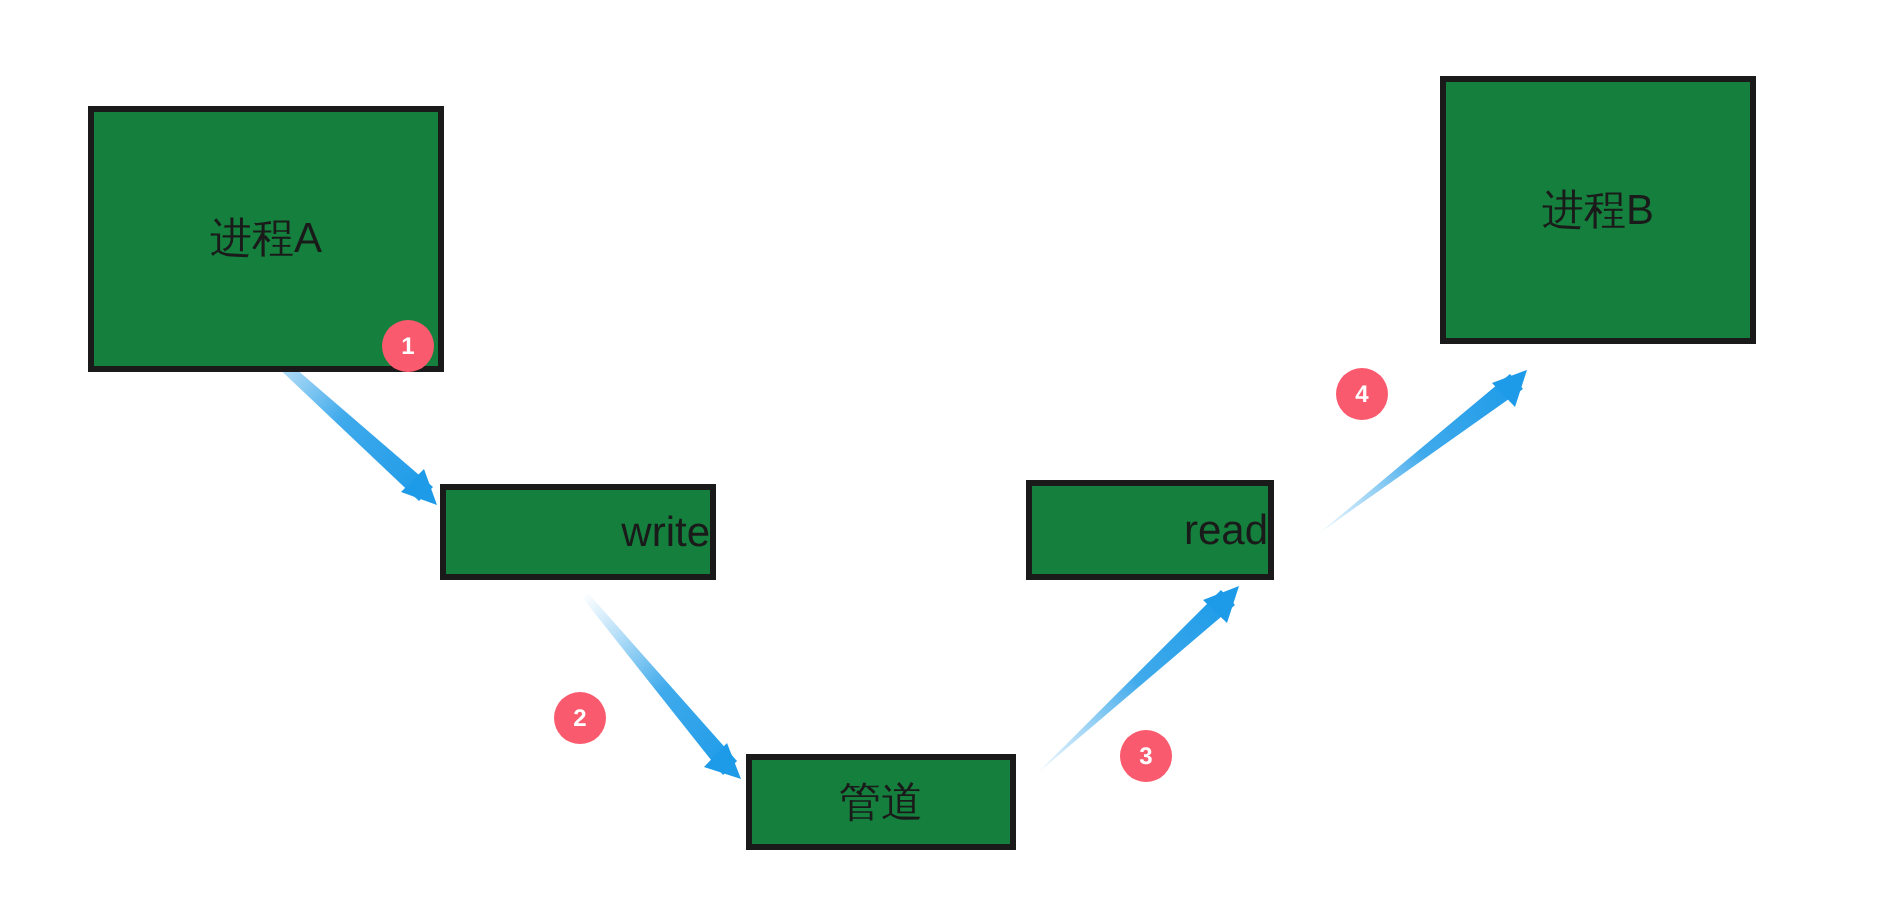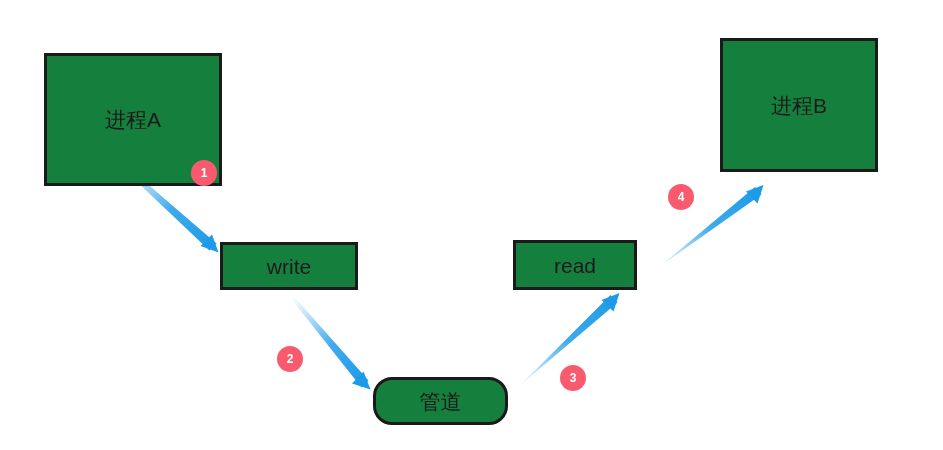--- a/index.html
+++ b/index.html
@@ -34,20 +34,21 @@
   }
   .node-label {
     line-height: 1;
     white-space: nowrap;
   }
   .proc-box {
     font-size: 21px;
   }
   .op-box {
     font-size: 21px;
+    justify-content: flex-end;
   }
   .pipe-box {
     font-size: 21px;
   }
   .badge {
     position: absolute;
     box-sizing: border-box;
     width: 26px;
     height: 26px;
     border-radius: 50%;
@@ -135,21 +136,21 @@
   </div>
 
   <div class="node-box op-box" style="left:220px; top:242px; width:138px; height:48px;">
     <span class="node-label">write</span>
   </div>
 
   <div class="node-box op-box" style="left:513px; top:240px; width:124px; height:50px;">
     <span class="node-label">read</span>
   </div>
 
-  <div class="node-box pipe-box" style="left:373px; top:377px; width:135px; height:48px;border-radius:19px;">
+  <div class="node-box pipe-box" style="left:373px; top:377px; width:135px; height:48px;">
     <span class="node-label">管道</span>
   </div>
 
   <div class="badge" style="left:191px; top:160px;">
     <span>1</span>
   </div>
 
   <div class="badge" style="left:277px; top:346px;">
     <span>2</span>
   </div>

